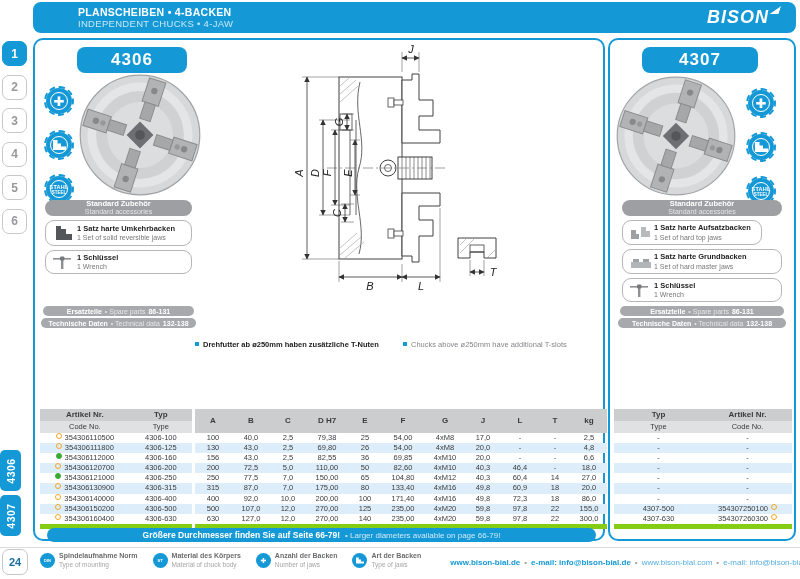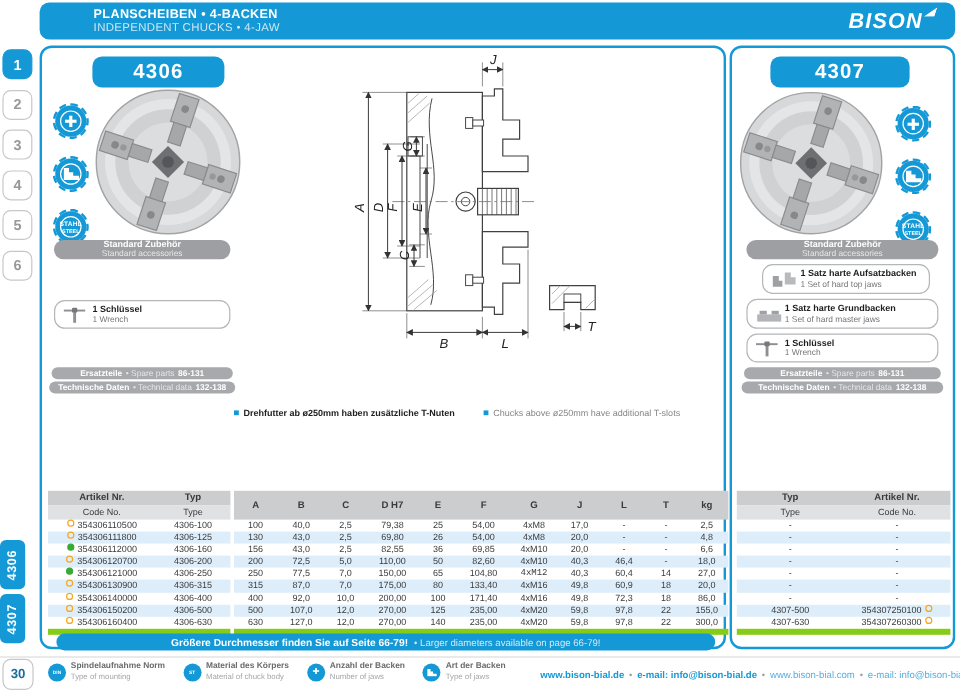--- a/index.html
+++ b/index.html
@@ -178,21 +178,21 @@
       <div class="num-tab" style="top: 141.5px;">4</div>
       <div class="num-tab" style="top: 175px;">5</div>
       <div class="num-tab" style="top: 208.5px;">6</div>
     </div>
   <div class="vtab" style="top:450px">
     <span class="vtext">4306</span>
   </div>
   <div class="vtab" style="top:495px">
     <span class="vtext">4307</span>
   </div>
-  <div class="page-num">30</div>
+  <div class="page-num">24</div>
 
   <div class="panel panel-l">
     <div class="model-title" style="left:42px;top:7px;width:110px">4306</div>
 
     <div class="badge" style="left:9px;top:46px">
       <span class="badge-cross">✚</span>
     </div>
     <div class="badge" style="left:9px;top:90px">
       <svg width="13" height="10" viewBox="0 0 13 10">
         <path d="M0,10 L13,10 L13,6.5 L8,6.5 L8,3.5 L4.5,3.5 L4.5,0 L0,0 Z" fill="#fff"></path>
@@ -205,20 +205,31 @@
 
     <svg class="chuck" style="left:44px;top:34px" width="122" height="122" viewBox="0 0 100 100">
         <use href="#chuck-sym"></use>
       </svg>
 
     <div class="std-bar" style="left:10px;top:160px;width:147px;height:16px">
       <span class="std-de">Standard Zubehör</span>
       <span class="std-en">Standard accessories</span>
     </div>
 
+    <div class="acc-box" style="left:10px;top:180px;height:26px">
+      <span class="acc-img">
+        <svg width="20" height="16" viewBox="0 0 20 16">
+            <path d="M2,15 L18,15 L18,9 L12,9 L12,4 L7,4 L7,1 L2,1 Z" fill="#55565a"></path>
+          </svg>
+      </span>
+      <span class="acc-txt">
+        <span class="acc-de">1 Satz harte Umkehrbacken</span>
+        <span class="acc-en">1 Set of solid reversible jaws</span>
+      </span>
+    </div>
     <div class="acc-box" style="left:10px;top:210px;height:24px">
       <span class="acc-img">
         <svg width="22" height="16" viewBox="0 0 22 16">
             <rect x="0" y="4" width="18" height="1.6" fill="#8e8f92"></rect>
             <rect x="8" y="4" width="2.4" height="11" fill="#8e8f92"></rect>
             <rect x="7" y="2.5" width="4.4" height="4" rx="1" fill="#77787b"></rect>
           </svg>
       </span>
       <span class="acc-txt">
         <span class="acc-de">1 Schlüssel</span>
@@ -453,21 +464,21 @@
             <div class="mcell" style="width: 32px;">-</div>
             <div class="mcell" style="width: 36px;">18,0</div>
           </div>
           <div class="trow">
             <div class="mcell" style="width: 36px;">250</div>
             <div class="mcell" style="width: 40px;">77,5</div>
             <div class="mcell" style="width: 34px;">7,0</div>
             <div class="mcell" style="width: 44px;">150,00</div>
             <div class="mcell" style="width: 32px;">65</div>
             <div class="mcell" style="width: 44px;">104,80</div>
-            <div class="mcell" style="width: 40px; font-family: Liberation Mono, monospace;">4xM12</div>
+            <div class="mcell" style="width: 40px;">4xM12</div>
             <div class="mcell" style="width: 36px;">40,3</div>
             <div class="mcell" style="width: 38px;">60,4</div>
             <div class="mcell" style="width: 32px;">14</div>
             <div class="mcell" style="width: 36px;">27,0</div>
           </div>
           <div class="trow alt">
             <div class="mcell" style="width: 36px;">315</div>
             <div class="mcell" style="width: 40px;">87,0</div>
             <div class="mcell" style="width: 34px;">7,0</div>
             <div class="mcell" style="width: 44px;">175,00</div>
@@ -545,21 +556,21 @@
     <div class="badge badge-text" style="left:136px;top:136px">
       <span class="bt1">STAHL</span>
       <span class="bt2">STEEL</span>
     </div>
 
     <div class="std-bar" style="left:12px;top:160px;width:160px;height:16px">
       <span class="std-de">Standard Zubehör</span>
       <span class="std-en">Standard accessories</span>
     </div>
 
-    <div class="acc-box" style="left:25px;top:180px;width:140px;height:25px">
+    <div class="acc-box" style="left:12px;top:180px;width:140px;height:25px">
       <span class="acc-img">
         <svg width="22" height="16" viewBox="0 0 22 16">
             <path d="M1,14 L9,14 L9,9 L6,9 L6,5 L1,5 Z" fill="#9fa0a3"></path>
             <path d="M11,12 L20,12 L20,6 L16,6 L16,2 L11,2 Z" fill="#b9babd"></path>
           </svg>
       </span>
       <span class="acc-txt">
         <span class="acc-de">1 Satz harte Aufsatzbacken</span>
         <span class="acc-en">1 Set of hard top jaws</span>
       </span>

